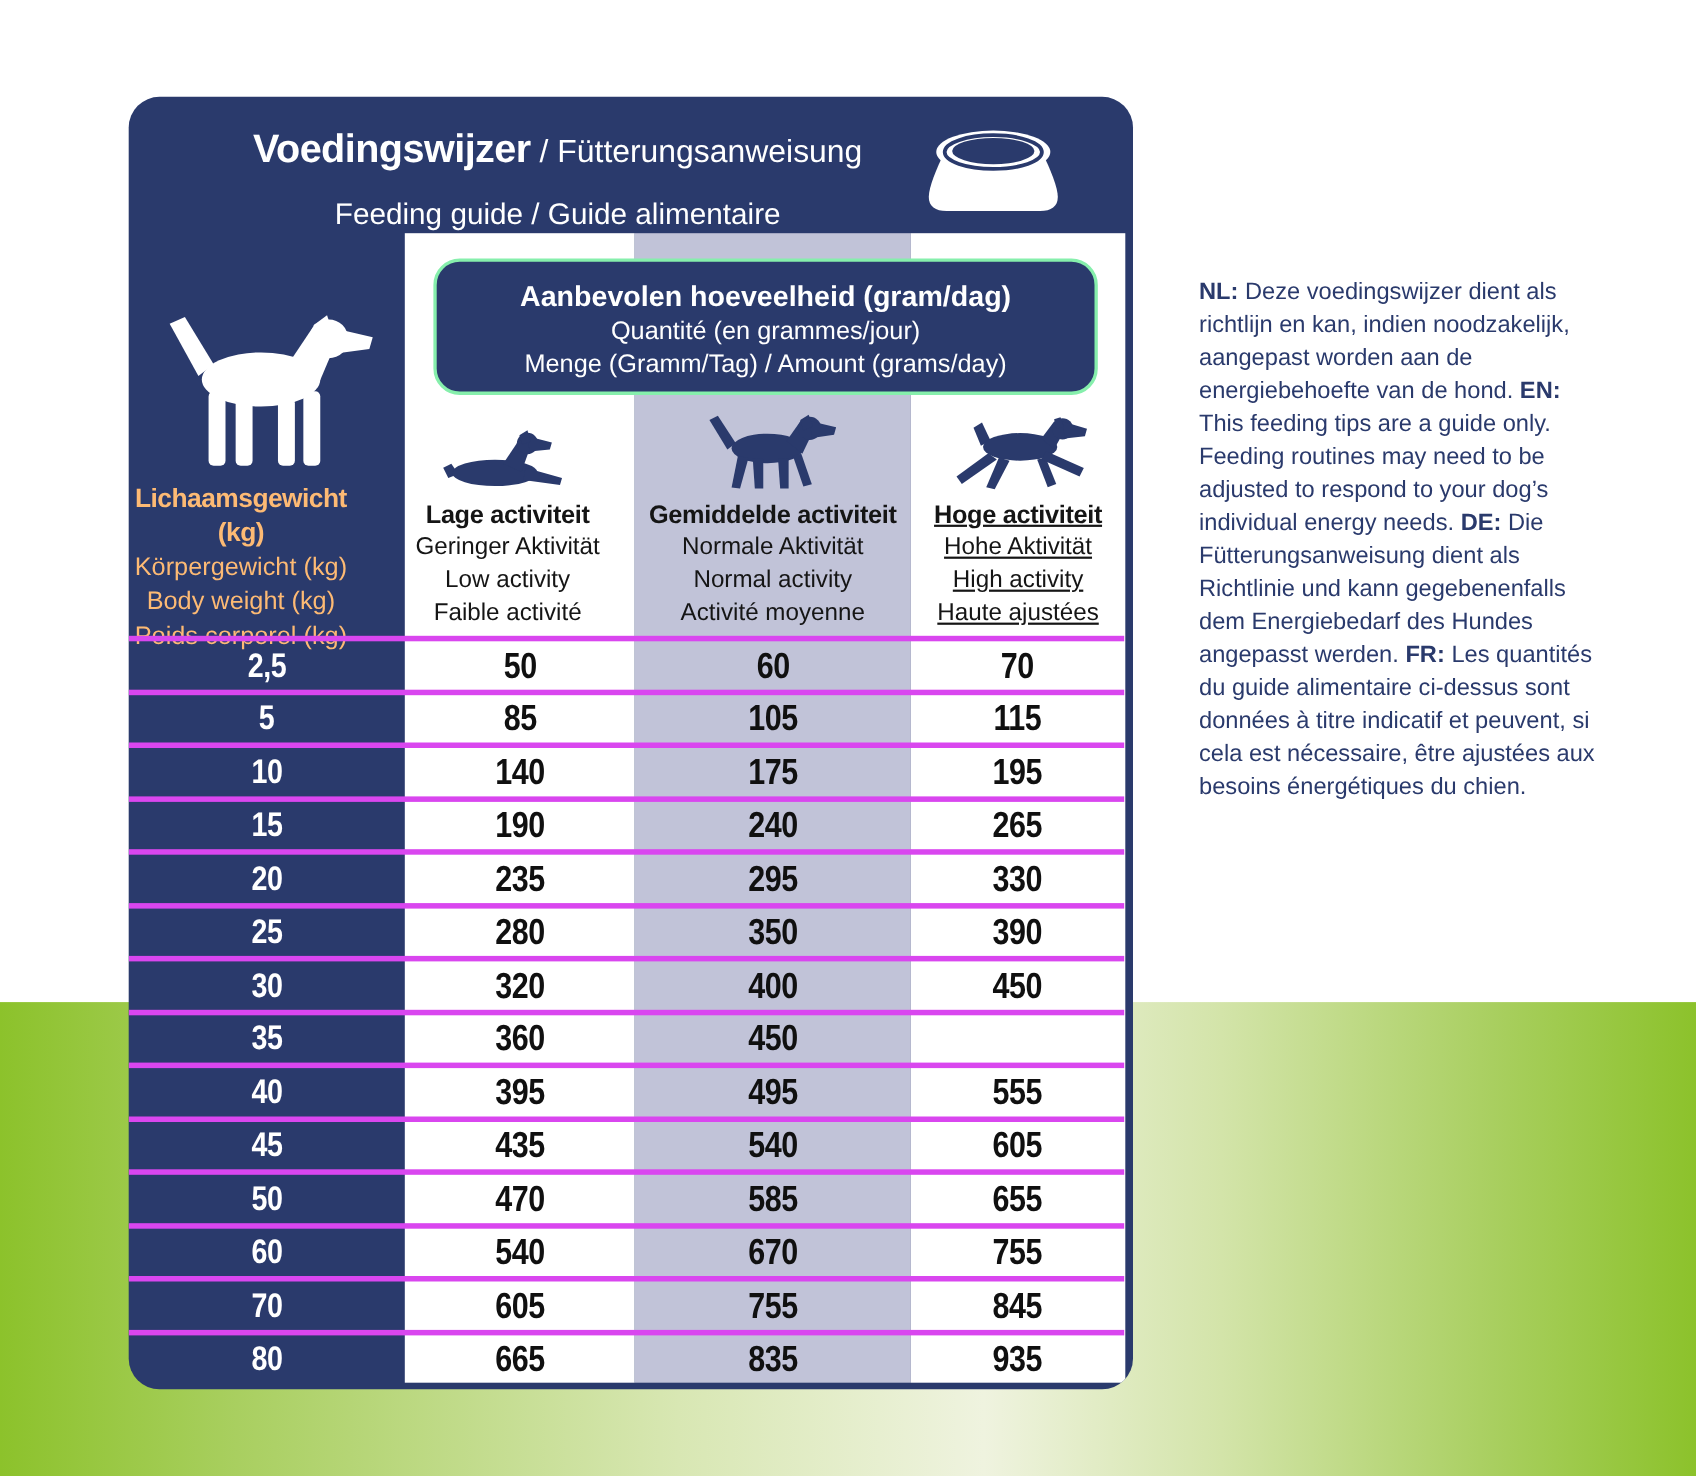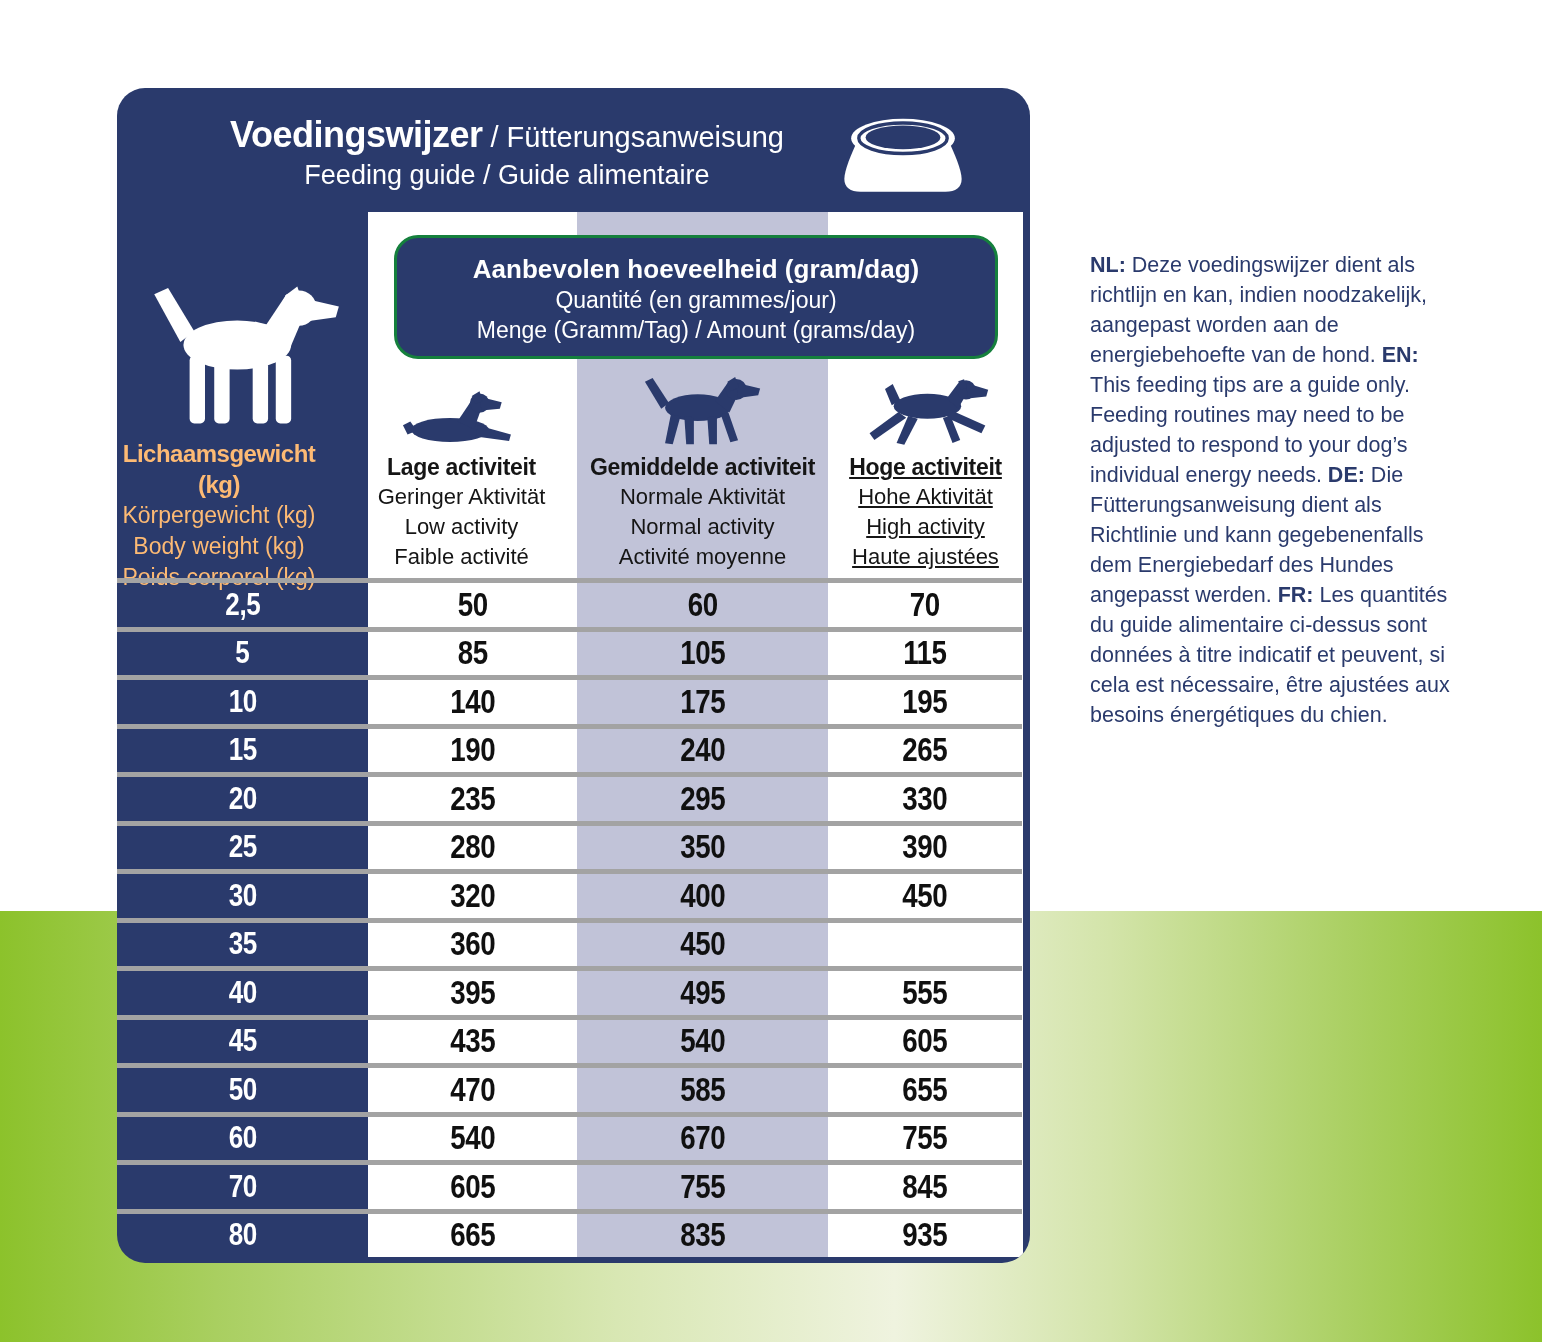--- a/index.html
+++ b/index.html
@@ -9,38 +9,38 @@
     background:linear-gradient(90deg,#8cc22b 0%,#a9cf60 14%,#d8e7b3 40%,#eff3df 58%,#d3e4a9 72%,#a9cf60 88%,#8cc22b 100%);}
   .panel{position:absolute;left:117px;top:88px;width:913px;height:1175px;background:#2A3A6C;
          border-radius:28px;overflow:hidden;}
   .col{position:absolute;top:124px;bottom:6px;}
   .col-a{left:251px;width:209px;background:#fff;}
   .col-b{left:460px;width:251px;background:#C1C3D8;}
   .col-c{left:711px;width:195px;background:#fff;}
   .title{position:absolute;left:70px;top:26px;width:640px;text-align:center;color:#fff;z-index:3;}
   .t1{font-size:29px;}
   .t1 b{font-size:36px;letter-spacing:-0.5px;}
-  .t2{font-size:27px;margin-top:4px;}
+  .t2{font-size:27px;margin-top:24px;}
   .bowl{position:absolute;left:718px;top:10px;width:136px;height:100px;z-index:3;}
   .amount-box{position:absolute;left:277px;top:147px;width:604px;height:124px;background:#2A3A6C;
-    border:3px solid #15803d;border-radius:24px;box-sizing:border-box;text-align:center;color:#fff;z-index:3;}
+    border:3px solid #86efac;border-radius:24px;box-sizing:border-box;text-align:center;color:#fff;z-index:3;}
   .a1{font-size:26px;font-weight:bold;margin-top:15px;line-height:32px;}
   .a2{font-size:23px;line-height:30px;}
   .big-dog{position:absolute;left:28px;top:192px;width:200px;height:150px;color:#fff;z-index:3;}
   .weight-head{position:absolute;left:0;top:350px;width:204px;text-align:center;color:#fdba74;
     font-size:23px;line-height:31px;z-index:3;}
   .weight-head .b0{font-weight:bold;font-size:24px;letter-spacing:-0.5px;}
   .act{position:absolute;top:276px;text-align:center;color:#151515;font-size:22px;line-height:30px;z-index:3;}
   .act .act-icon{height:84px;display:flex;align-items:flex-end;justify-content:center;margin-bottom:4px;color:#2A3A6C;}
   .act .b0{font-weight:bold;font-size:23px;letter-spacing:-0.3px;}
   .act-0{left:251px;width:187px;}
   .act-1{left:460px;width:251px;}
   .act-2{left:711px;width:195px;text-decoration:underline;}
   .rows{position:absolute;left:0;top:490px;width:905px;z-index:3;}
-  .row{display:flex;height:48.5px;border-top:5px solid #a3a3a3;box-sizing:border-box;}
+  .row{display:flex;height:48.5px;border-top:5px solid #d946ef;box-sizing:border-box;}
   .row>div{display:flex;align-items:center;justify-content:center;font-weight:bold;}
   .row span{display:inline-block;transform:scaleX(0.84);letter-spacing:-0.5px;}
   .cw{width:251px;color:#fff;font-size:31px;}
   .ca{width:209px;font-size:33px;color:#101010;}
   .cb{width:251px;font-size:33px;color:#101010;}
   .cc{flex:1;font-size:33px;color:#101010;}
   .note{position:absolute;left:1090px;top:250px;width:360px;color:#2A3A6C;font-size:21.5px;line-height:30px;}
   .seg-label{font-weight:bold;}
   .defs{position:absolute;width:0;height:0;overflow:hidden;}
 </style>

